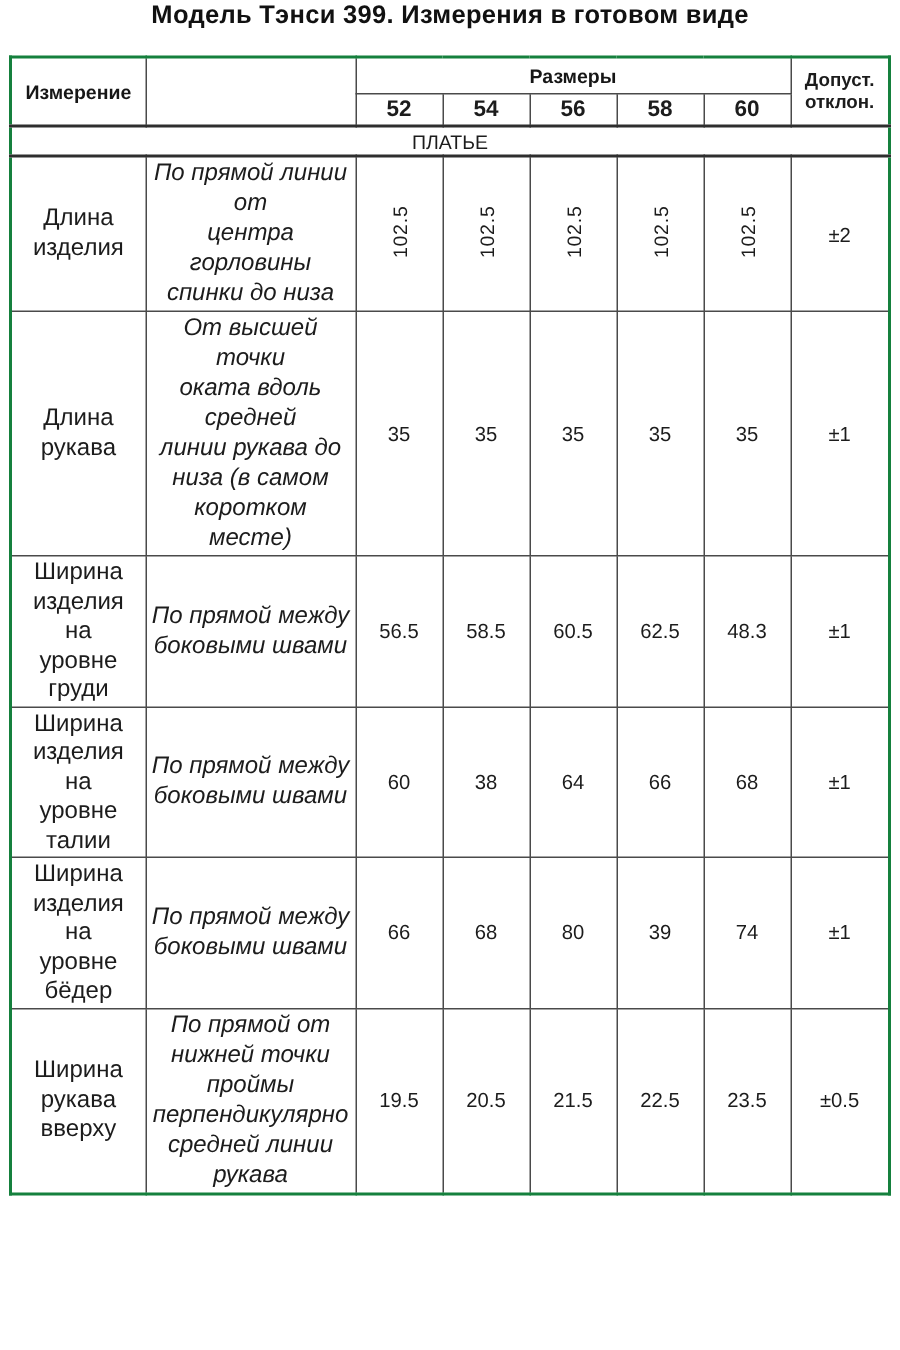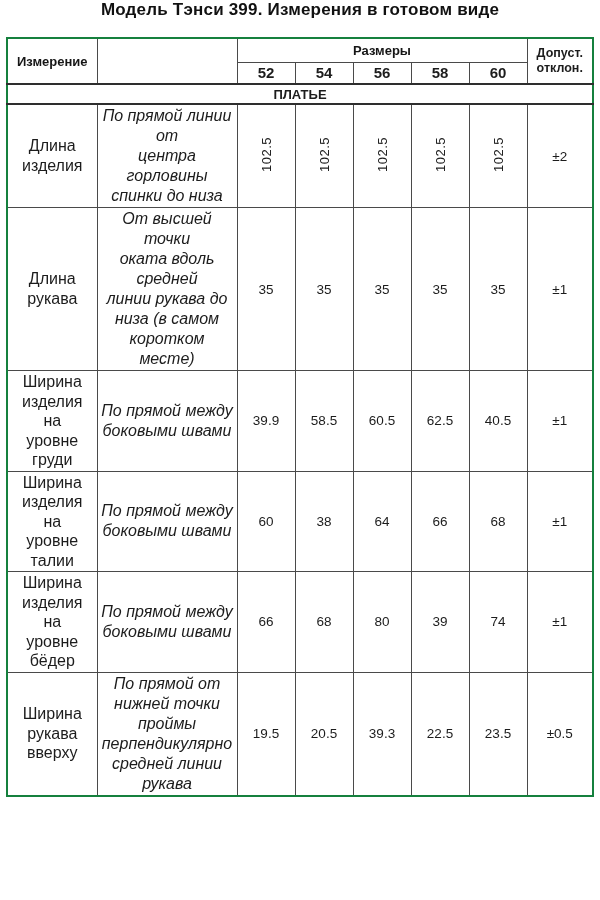--- a/index.html
+++ b/index.html
@@ -31,21 +31,21 @@
     padding:1px 3px;
     overflow:hidden;
   }
   tr.hrow1 { height:24px; }
   tr.hrow2 { height:22px; }
   td.hdr { font-weight:bold; font-size:13px; color:#161616; }
   td.size-hdr { font-weight:bold; font-size:15px; }
   td.tol-hdr { font-weight:bold; font-size:12.5px; white-space:pre-line; line-height:1.2;border-radius:21px; }
   tr.section-row { height:20px; }
   tr.section-row td {
-    font-weight:bold; font-size:13px;
+    font-weight:normal; font-size:13px;
     border-top:2px solid #2e2e2e;
     border-bottom:2px solid #2e2e2e;
   }
   td.lbl {
     font-size:16px; line-height:1.22;
     white-space:pre-line; color:#1c1c1c;
   }
   td.desc {
     font-style:italic; font-size:16px; line-height:1.25;
     white-space:pre-line; color:#1c1c1c;
@@ -133,25 +133,25 @@
       <td class="val">35</td>
       <td class="tol">±1</td>
     </tr>
 
     <tr class="r3">
       <td class="lbl">Ширина
 изделия на
 уровне груди</td>
       <td class="desc">По прямой между
 боковыми швами</td>
-      <td class="val">39.9</td>
+      <td class="val">56.5</td>
       <td class="val">58.5</td>
       <td class="val">60.5</td>
       <td class="val">62.5</td>
-      <td class="val">40.5</td>
+      <td class="val">48.3</td>
       <td class="tol">±1</td>
     </tr>
 
     <tr class="r4">
       <td class="lbl">Ширина
 изделия на
 уровне
 талии</td>
       <td class="desc">По прямой между
 боковыми швами</td>
@@ -183,20 +183,20 @@
 рукава
 вверху</td>
       <td class="desc">По прямой от
 нижней точки
 проймы
 перпендикулярно
 средней линии
 рукава</td>
       <td class="val">19.5</td>
       <td class="val">20.5</td>
-      <td class="val">39.3</td>
+      <td class="val">21.5</td>
       <td class="val">22.5</td>
       <td class="val">23.5</td>
       <td class="tol">±0.5</td>
     </tr>
   </tbody>
     </table>
 </div>
 
 </body></html>

